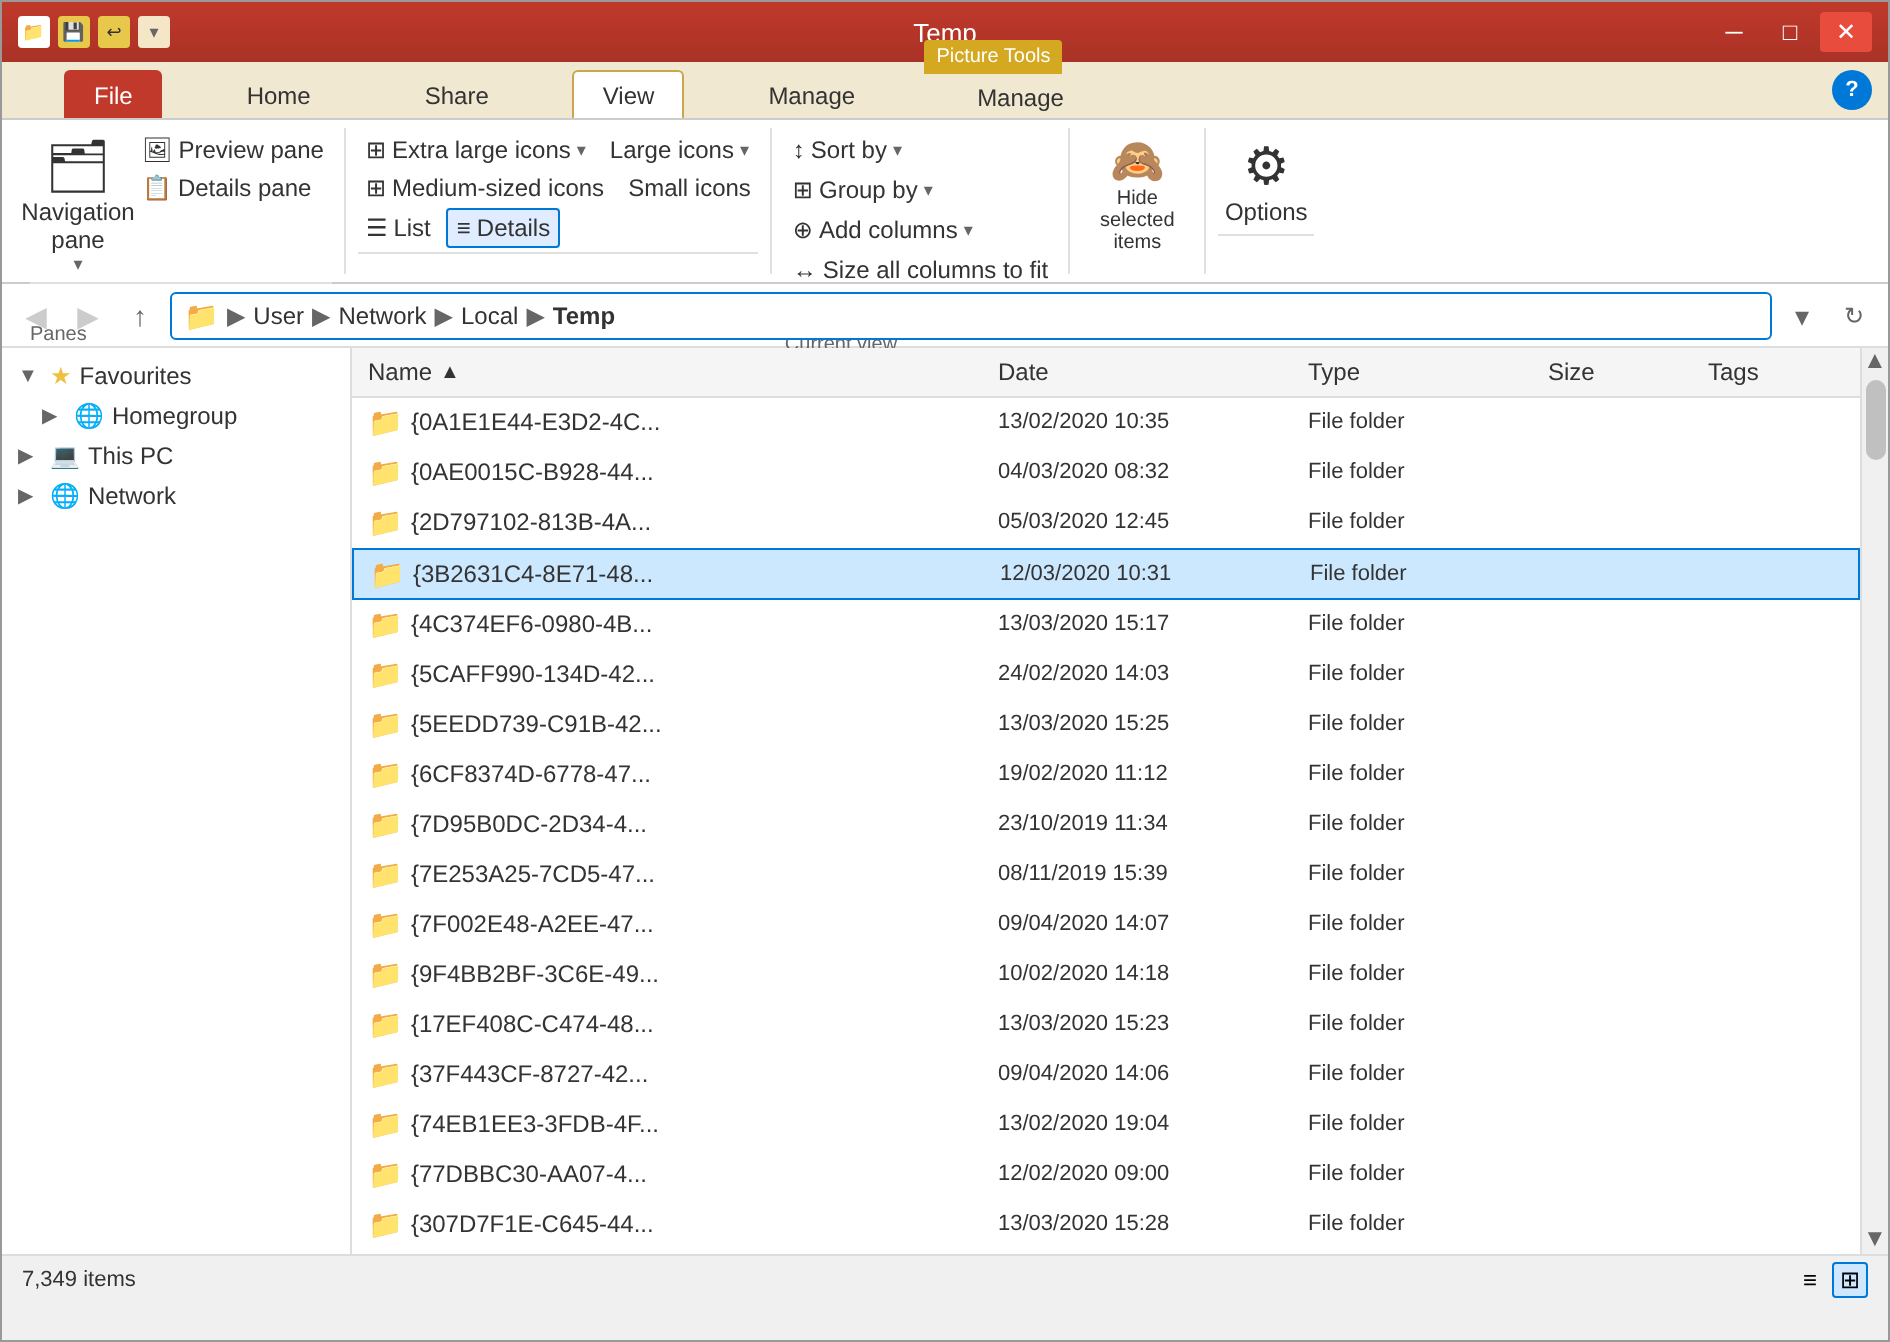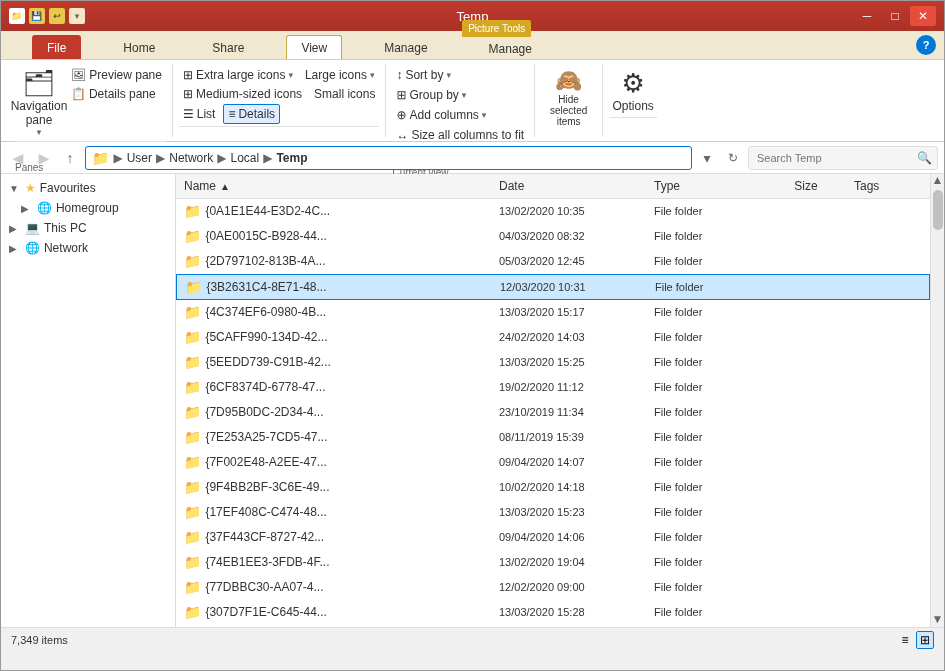--- a/index.html
+++ b/index.html
@@ -109,21 +109,21 @@
       color: #333;
       cursor: pointer;
       user-select: none;
       display: flex;
       align-items: center;
       gap: 4px;
     }
     .col-name { width: 315px; }
     .col-date { width: 155px; }
     .col-type { width: 120px; }
-    .col-size { width: 80px; justify-content: center; }
+    .col-size { width: 80px; }
     .col-tags { flex: 1; }
 
     .file-list { overflow-y: auto; flex: 1; }
     .file-row {
       display: flex;
       align-items: center;
       padding: 2px 0;
       cursor: pointer;
       border-bottom: 1px solid transparent;
     }
@@ -395,24 +395,20 @@
     <span class="path-segment">User</span>
     <span class="path-separator">▶</span>
     <span class="path-segment">Network</span>
     <span class="path-separator">▶</span>
     <span class="path-segment">Local</span>
     <span class="path-separator">▶</span>
     <span class="path-segment"><strong>Temp</strong></span>
   </div>
   <div class="nav-btn">▾</div>
   <div class="refresh-btn">↻</div>
-  <div class="search-container">
-    <input type="text" class="search-box" value="" placeholder="Search Temp" style="">
-    <span class="search-icon">🔍</span>
-  </div>
 </div>
 
 <div class="main-content">
 
   <div class="nav-pane">
     <div class="nav-item">
       <span class="nav-expand">▼</span>
       <span class="star-icon">★</span>
       <span>Favourites</span>
     </div>

